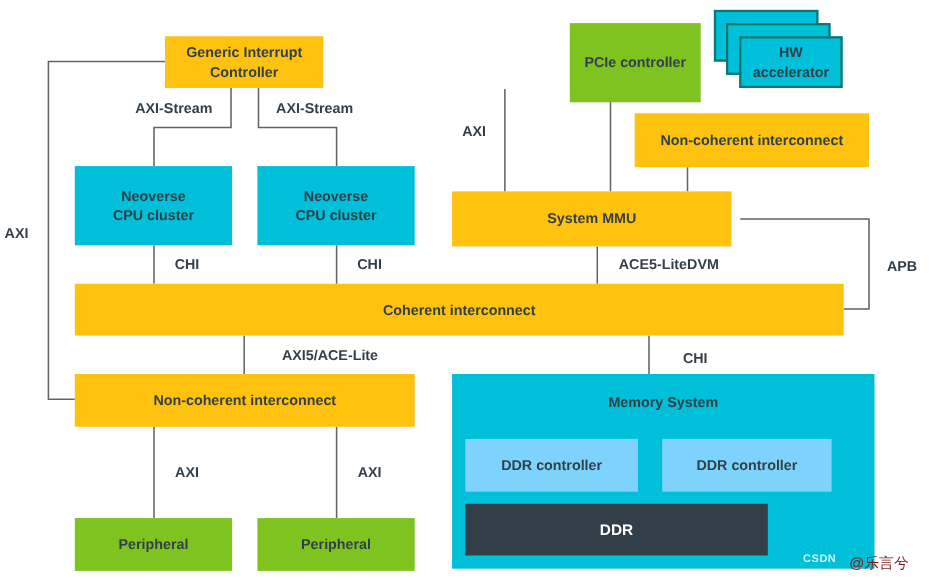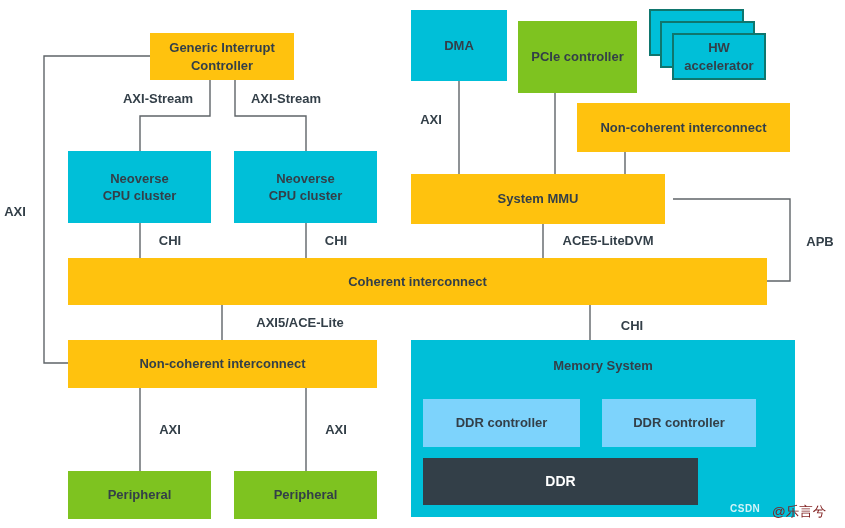--- a/index.html
+++ b/index.html
@@ -84,23 +84,20 @@
     <line x1="590" y1="305" x2="590" y2="340"></line>
     <line x1="140" y1="388" x2="140" y2="471"></line>
     <line x1="306" y1="388" x2="306" y2="471"></line>
   </svg>
 
   <div class="node yellow" id="gic">
     <span>Generic Interrupt</span>
     <span>Controller</span>
   </div>
 
-  <div class="node cyan" id="dma">
-    <span>DMA</span>
-  </div>
 
   <div class="node green" id="pcie">
     <span>PCIe controller</span>
   </div>
 
   <div class="node cyan stacked" id="hw-back"></div>
   <div class="node cyan stacked" id="hw-mid"></div>
   <div class="node cyan stacked" id="hw-front">
     <span>HW</span>
     <span>accelerator</span>

